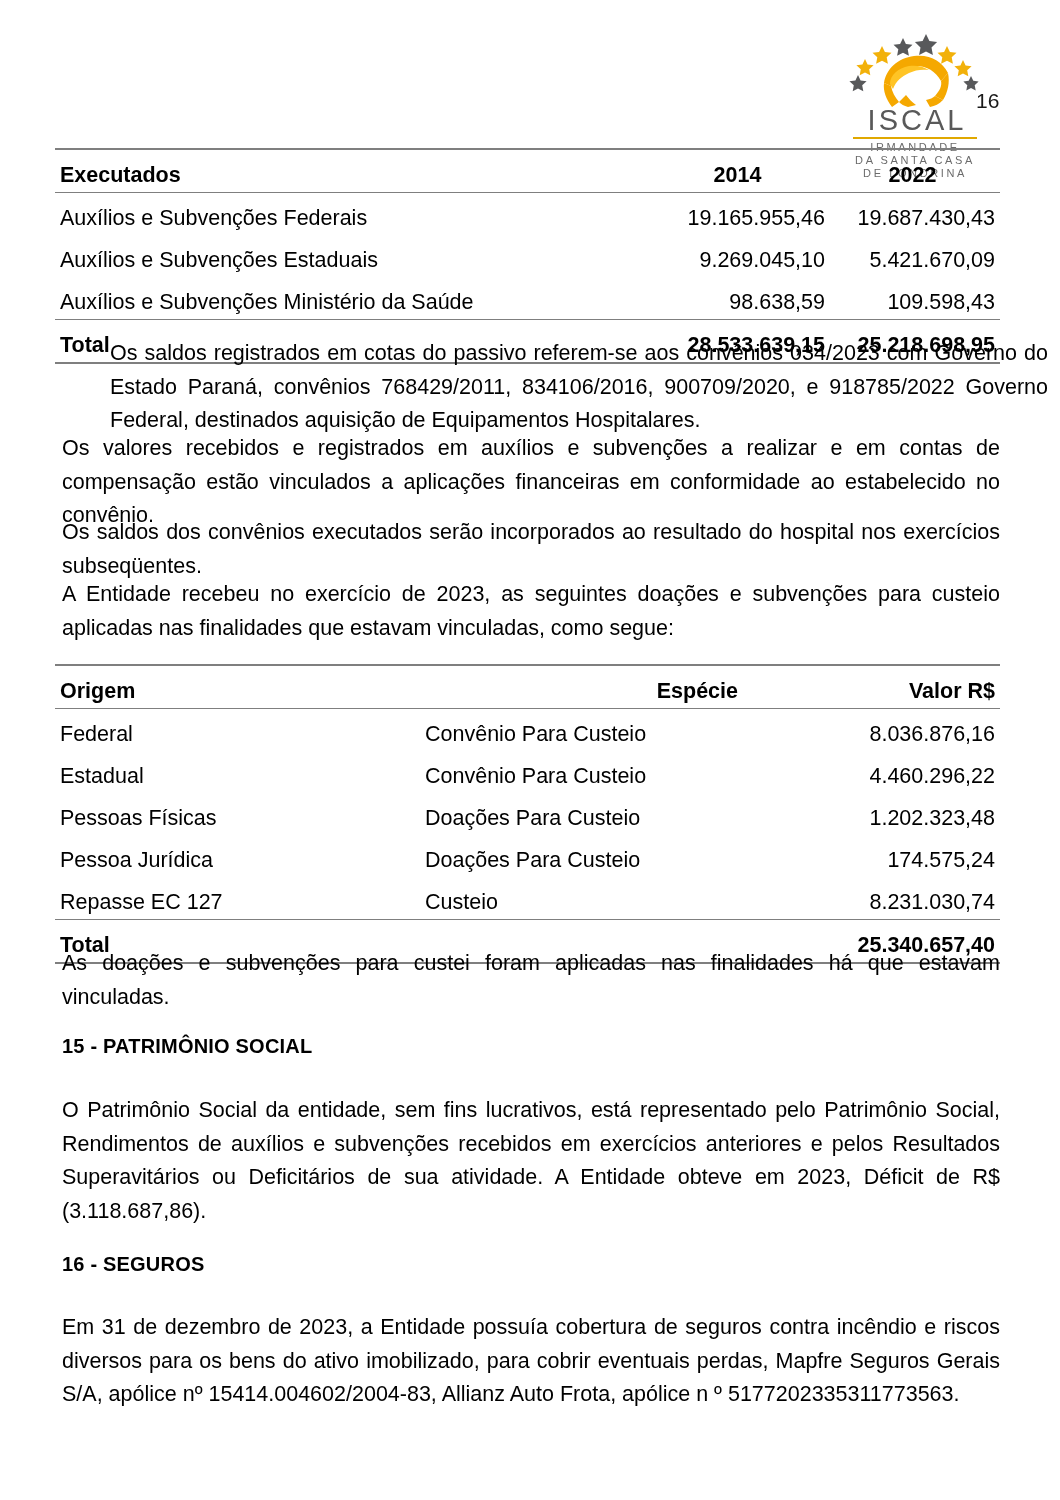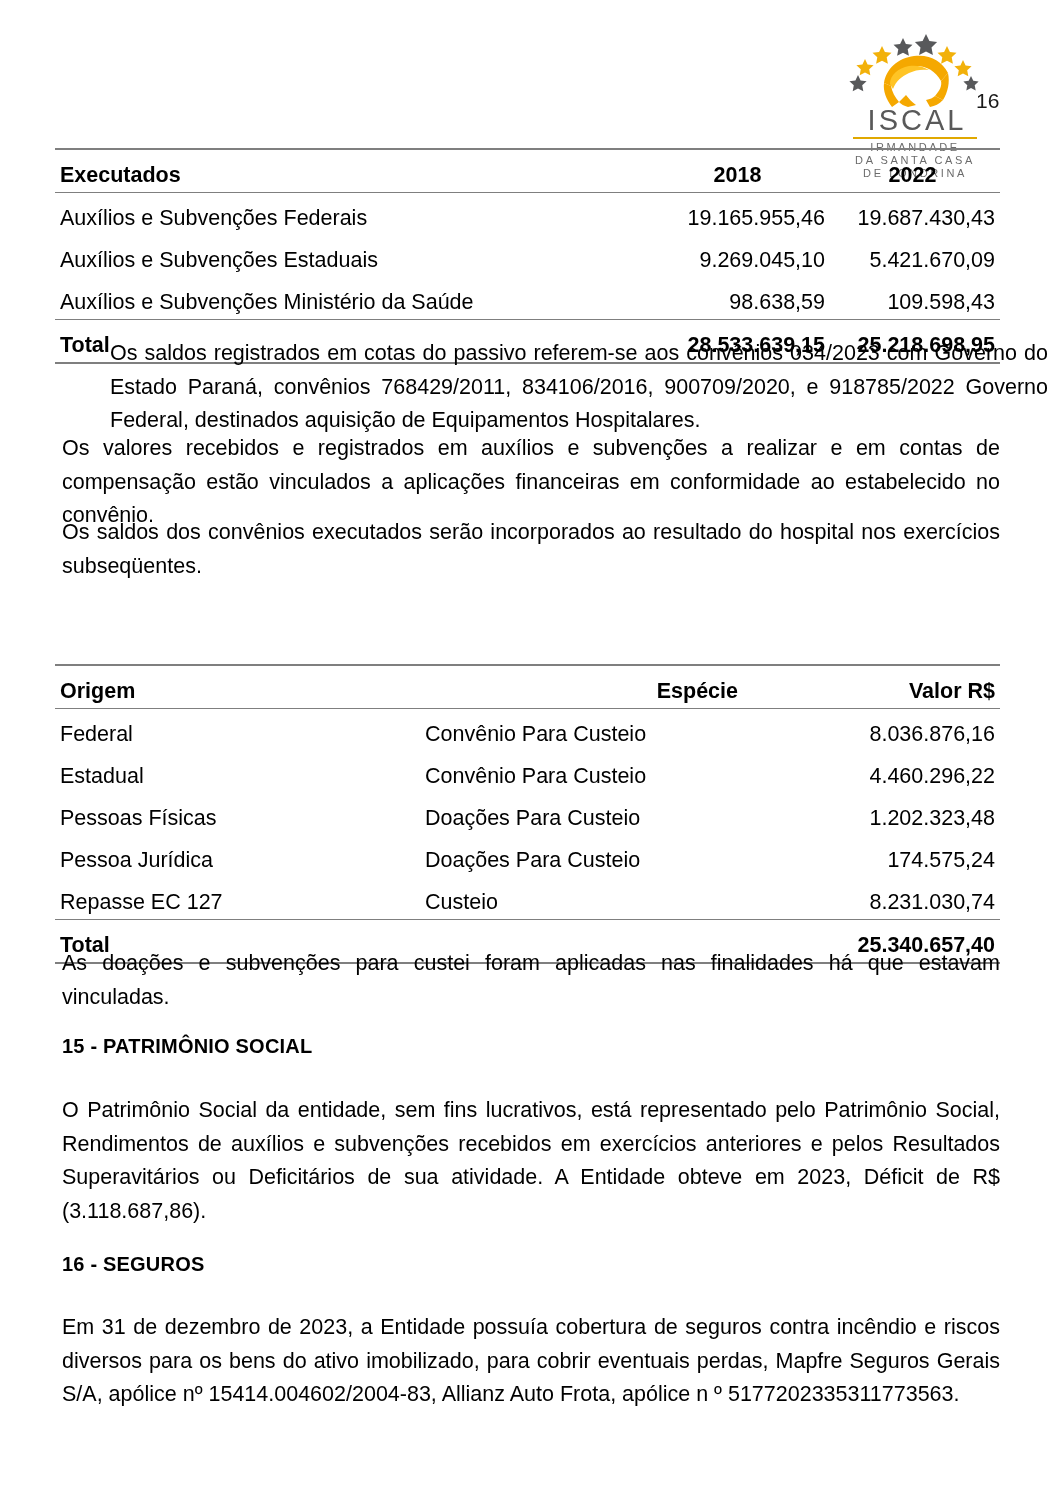--- a/index.html
+++ b/index.html
@@ -191,21 +191,21 @@
 
   <table class="doc-table" id="table-executados">
     <colgroup>
       <col class="col-a">
         <col class="col-b">
         <col class="col-c">
     </colgroup>
     <thead>
       <tr class="head-row">
         <th class="c-label">Executados</th>
-        <th class="c-num-head">2018</th>
+        <th class="c-num-head">2014</th>
         <th class="c-num-head">2022</th>
       </tr>
     </thead>
     <tbody>
       <tr>
         <td class="c-label">Auxílios e Subvenções Federais</td>
         <td class="c-num">19.165.955,46</td>
         <td class="c-num">19.687.430,43</td>
       </tr>
       <tr>
@@ -222,20 +222,21 @@
         <td class="c-label">Total</td>
         <td class="c-num">28.533.639,15</td>
         <td class="c-num">25.218.698,95</td>
       </tr>
     </tbody>
   </table>
 
   <div class="para" id="p-saldos">Os saldos registrados em cotas do passivo referem-se aos convênios 034/2023 com Governo do Estado Paraná, convênios 768429/2011, 834106/2016, 900709/2020, e 918785/2022 Governo Federal, destinados aquisição de Equipamentos Hospitalares.</div>
   <div class="para" id="p-valores">Os valores recebidos e registrados em auxílios e subvenções a realizar e em contas de compensação estão vinculados a aplicações financeiras em conformidade ao estabelecido no convênio.</div>
   <div class="para" id="p-convenios">Os saldos dos convênios executados serão incorporados ao resultado do hospital nos exercícios subseqüentes.</div>
+  <div class="para" id="p-entidade">A Entidade recebeu no exercício de 2023, as seguintes doações e subvenções para custeio aplicadas nas finalidades que estavam vinculadas, como segue:</div>
 
   <table class="doc-table" id="table-origem">
     <colgroup>
       <col class="col-a">
         <col class="col-b">
         <col class="col-c">
     </colgroup>
     <thead>
       <tr class="head-row">
         <th class="c-label">Origem</th>

